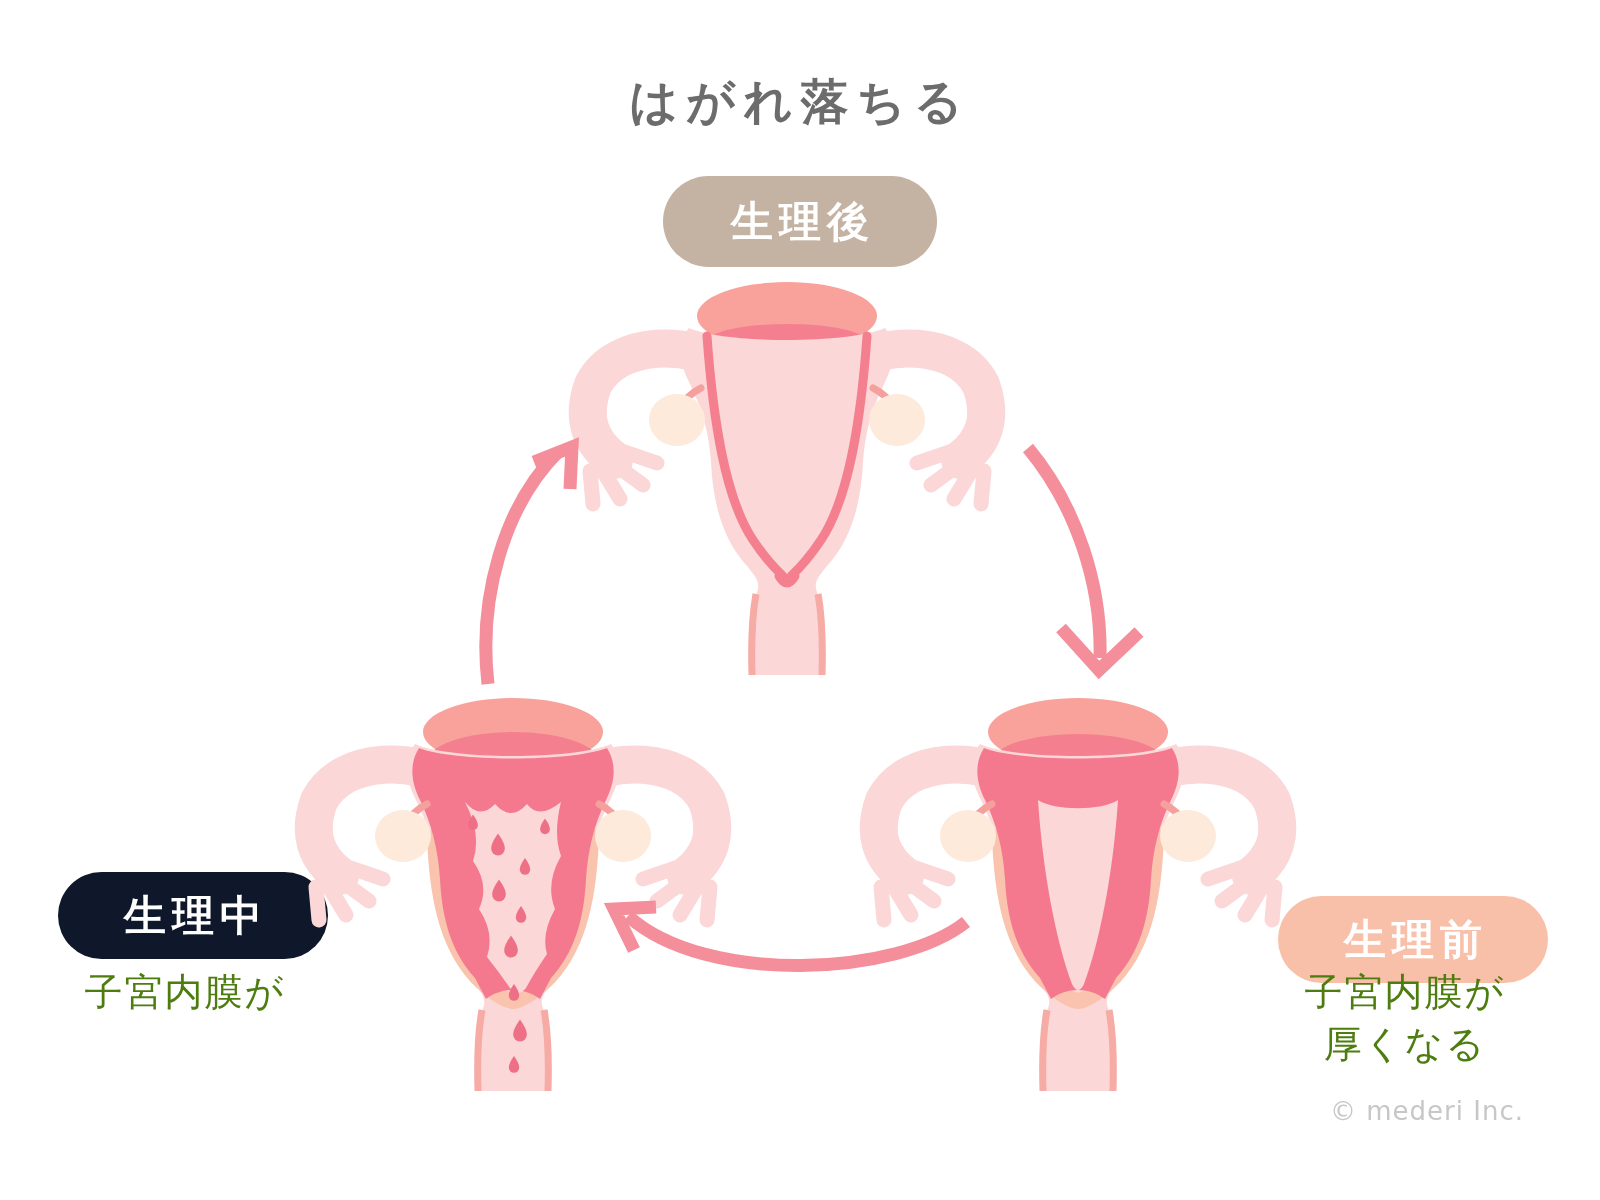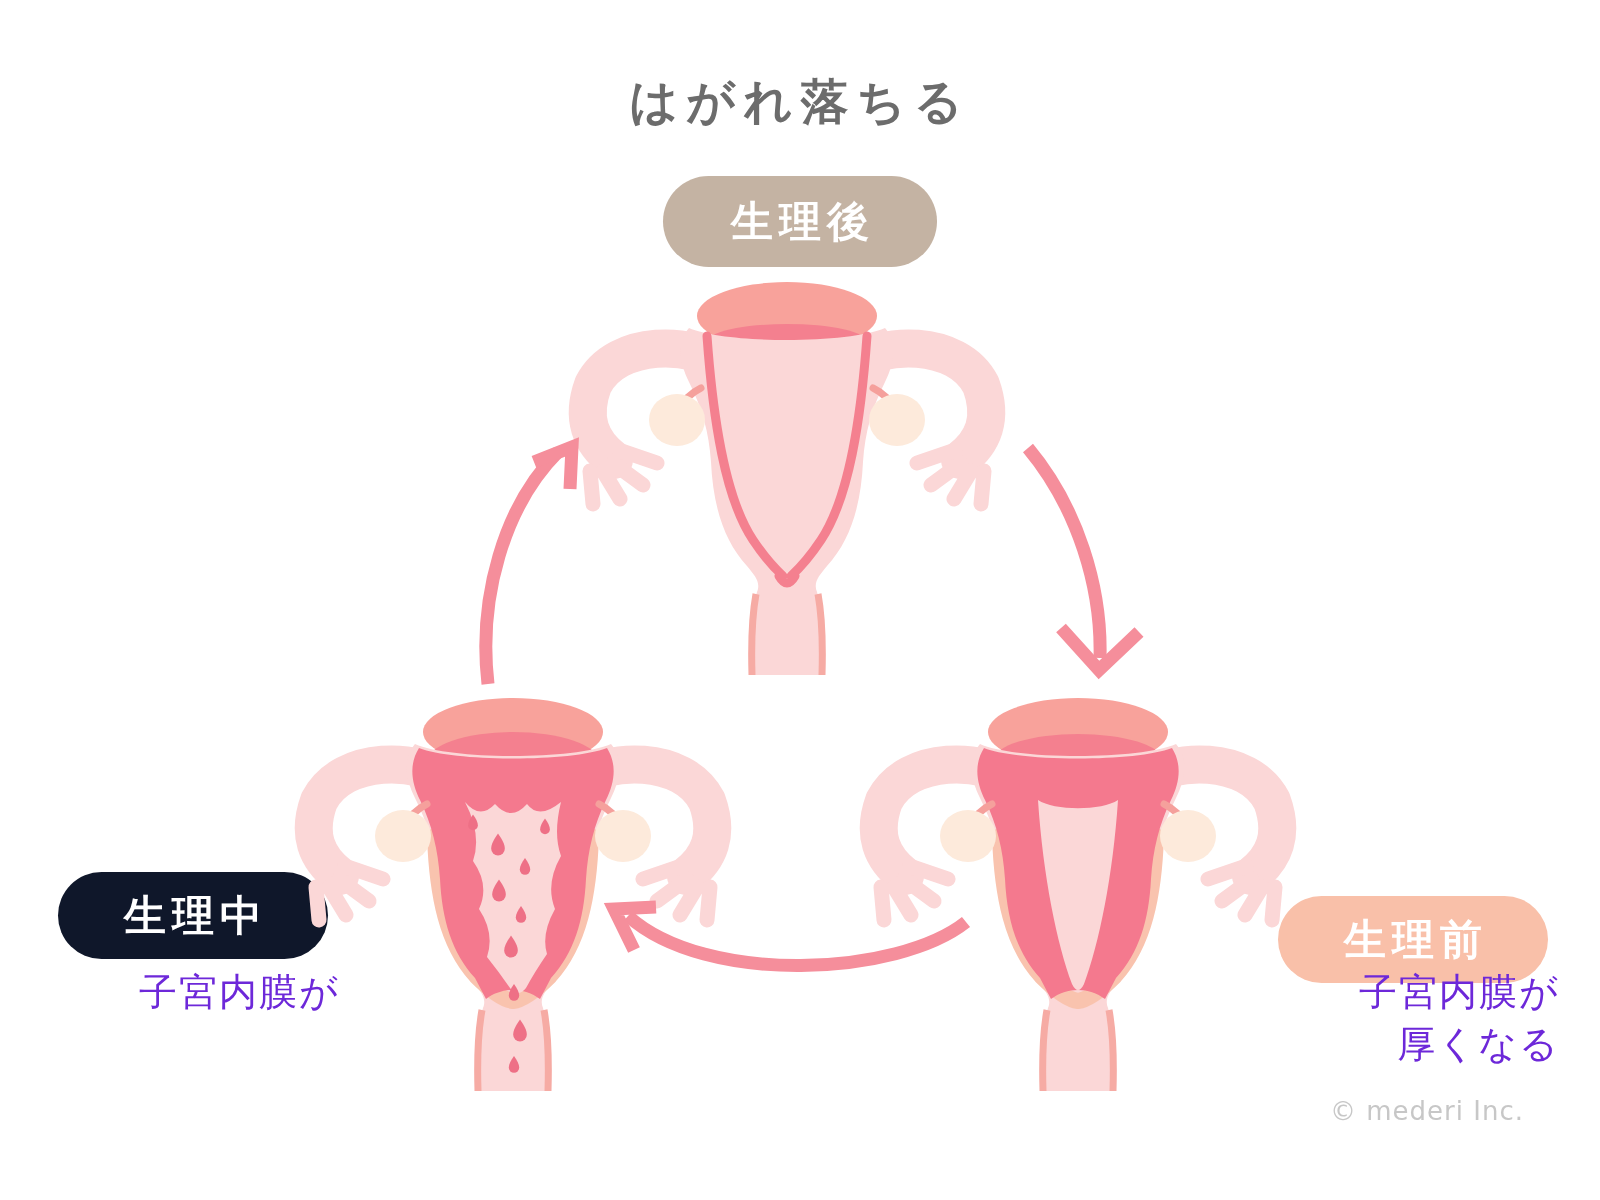--- a/index.html
+++ b/index.html
@@ -6,21 +6,21 @@
   body{width:1600px;height:1200px;position:relative;overflow:hidden;background:#ffffff;
        font-family:"DejaVu Sans","Liberation Sans",sans-serif;}
   .abs{position:absolute;}
   .title{left:0;right:0;top:70px;text-align:center;font-size:48px;font-weight:700;
          color:#6c6c6c;letter-spacing:8px;}
   .pill{display:flex;align-items:center;justify-content:center;border-radius:48px;
         color:#ffffff;font-weight:700;font-size:42px;letter-spacing:6px;padding-left:6px;}
   .pill-after{left:663px;top:176px;width:268px;height:91px;background:#c4b3a3;}
   .pill-during{left:58px;top:872px;width:264px;height:87px;background:#0f172a;}
   .pill-before{left:1278px;top:872px;width:264px;height:87px;background:#f9c0a9;margin-top:24px;}
-  .desc{font-size:38px;color:#6d28d9;font-weight:500;text-align:right;line-height:52px;
+  .desc{font-size:38px;color:#4d7c0f;font-weight:500;text-align:center;line-height:52px;
         letter-spacing:2px;}
   .desc-during{left:30px;top:966px;width:310px;}
   .desc-before{left:1250px;top:966px;width:310px;}
   .copyright{right:76px;top:1096px;font-size:26px;color:#c7c7c7;letter-spacing:1px;}
   svg.uterus,svg.arrows{position:absolute;pointer-events:none;}
   svg.arrows{left:0;top:0;}
 </style>
 </head>
 <body>
 

